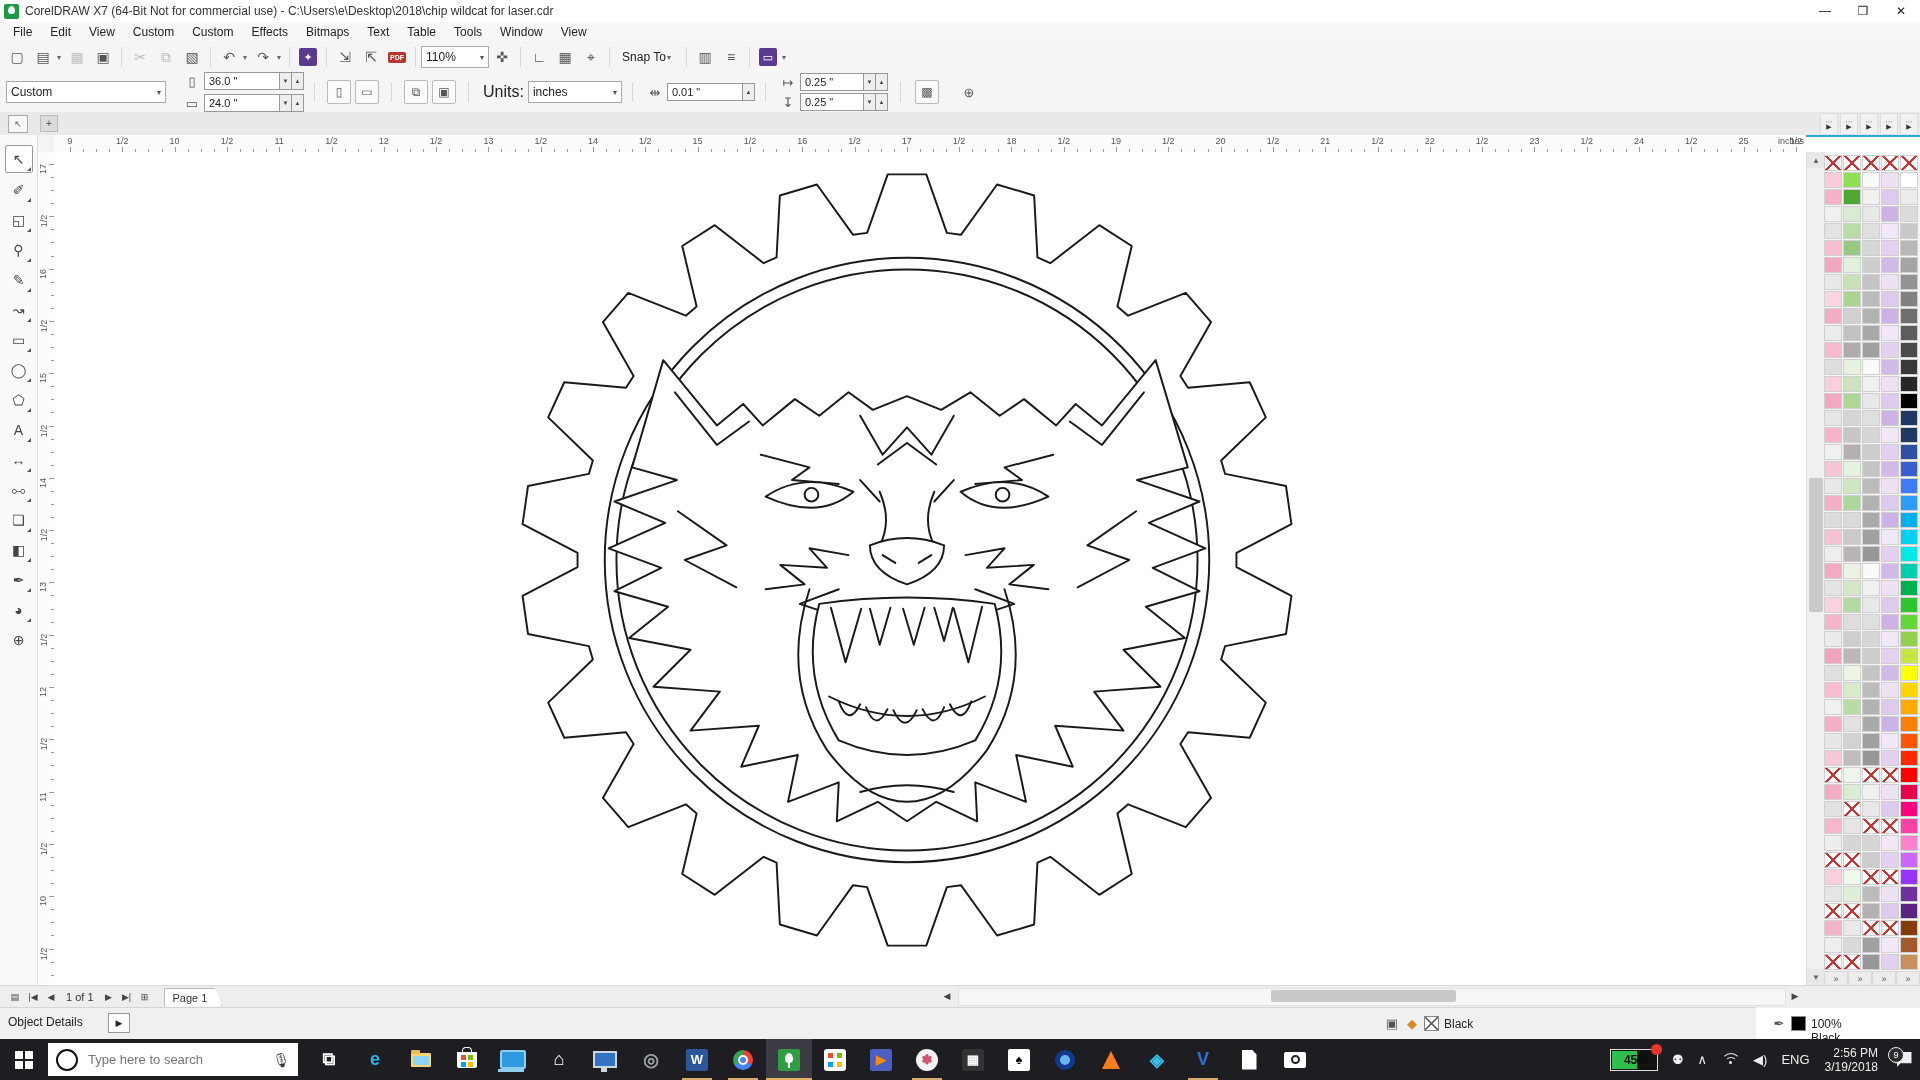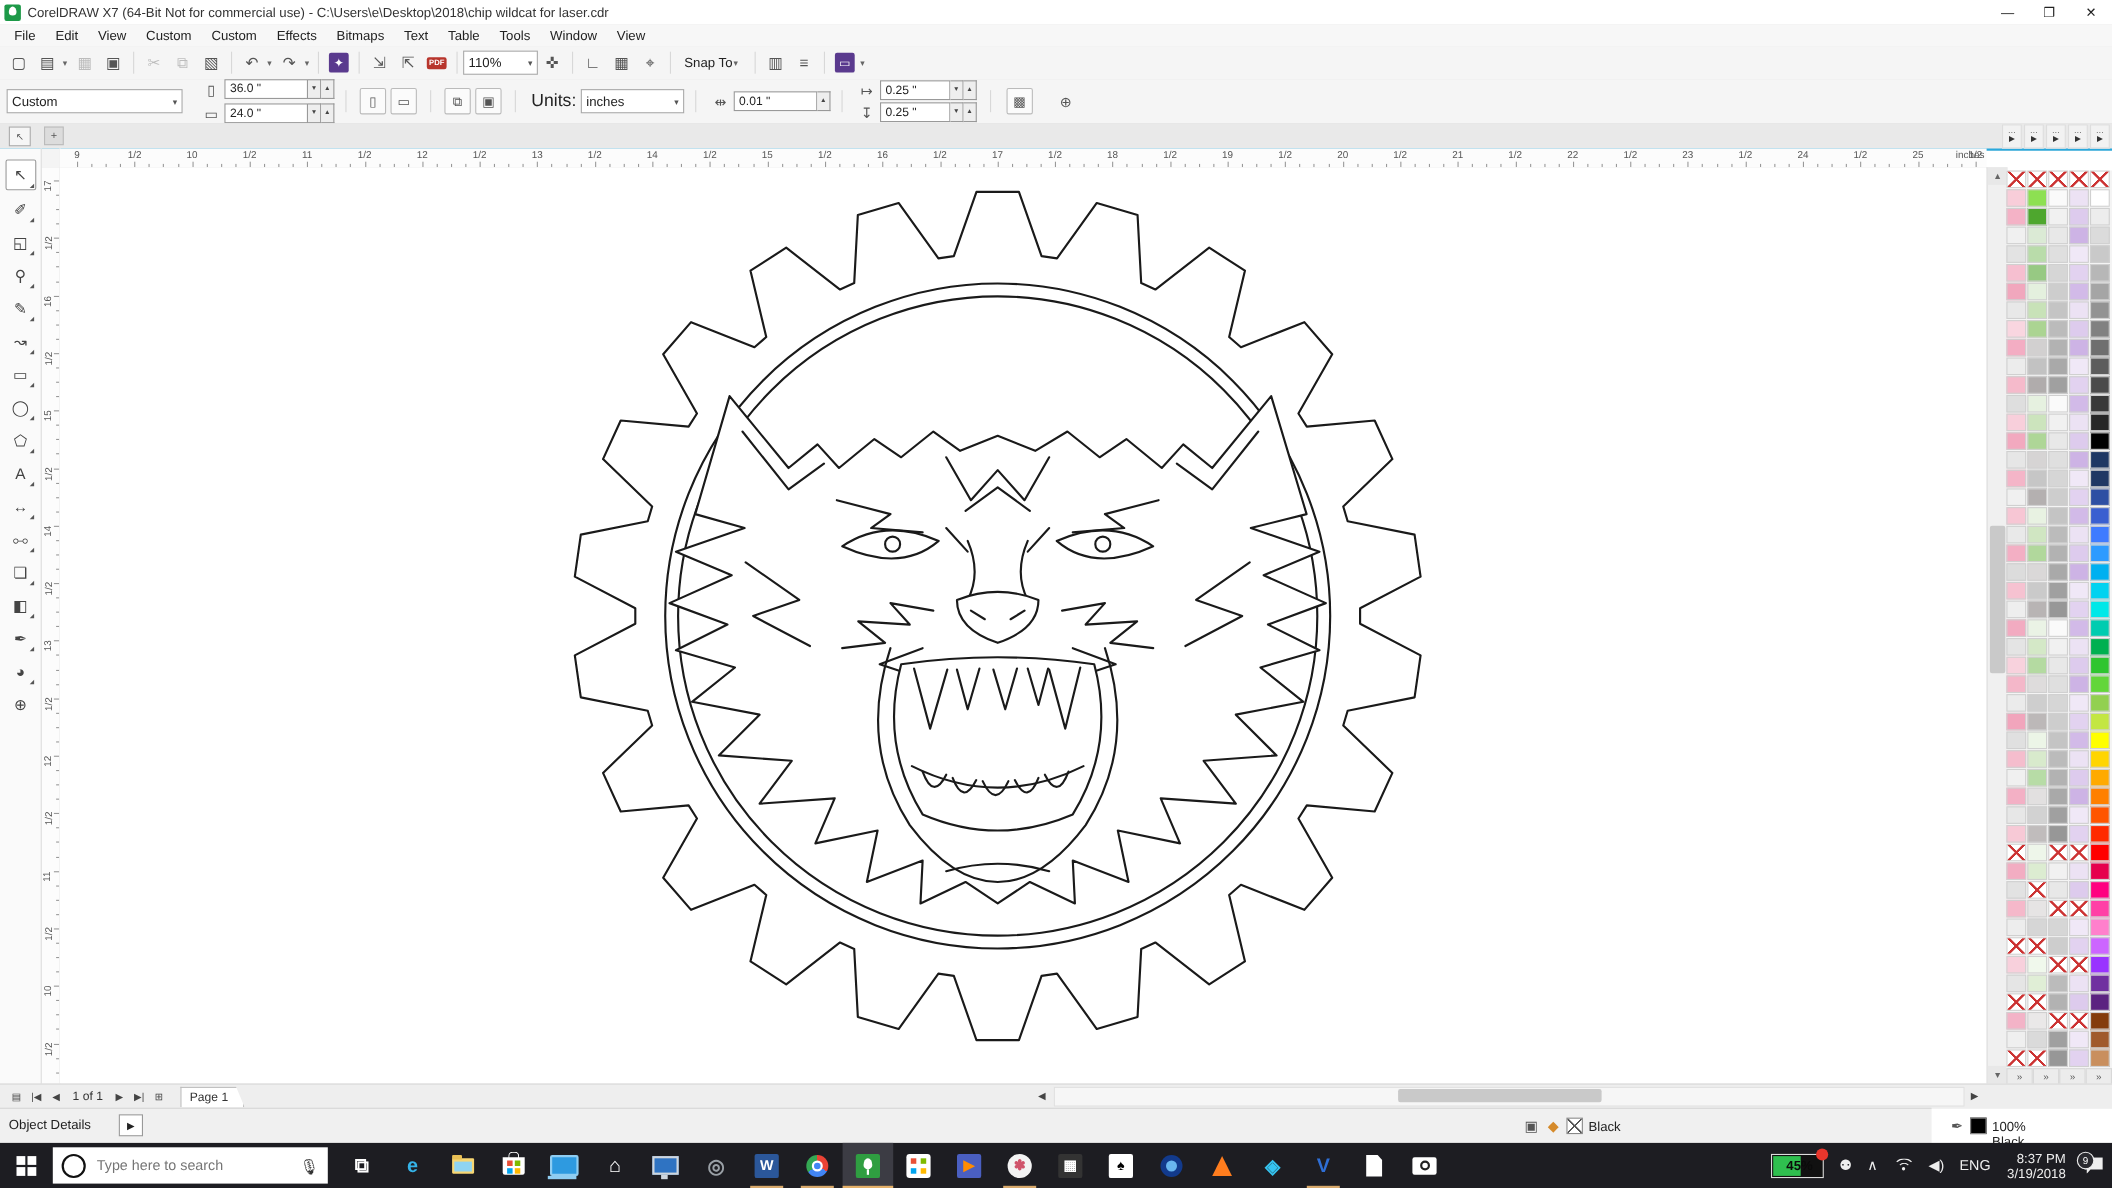--- a/index.html
+++ b/index.html
@@ -1122,21 +1122,21 @@
       <div class="tray-item">
           <span class="wifi">
             <i class="w1"></i>
             <i class="w2"></i>
             <i class="w3"></i>
           </span>
         </div>
       <div class="tray-item">◀)</div>
       <div class="tray-item">ENG</div>
       <div id="clock">
-        <span>8:37 PM</span>
+        <span>2:56 PM</span>
         <span>3/19/2018</span>
       </div>
       <div id="notif">
         <div class="bubble"></div>
         <div class="badge">9</div>
       </div>
     </div>
   </div>
 
 </div>

